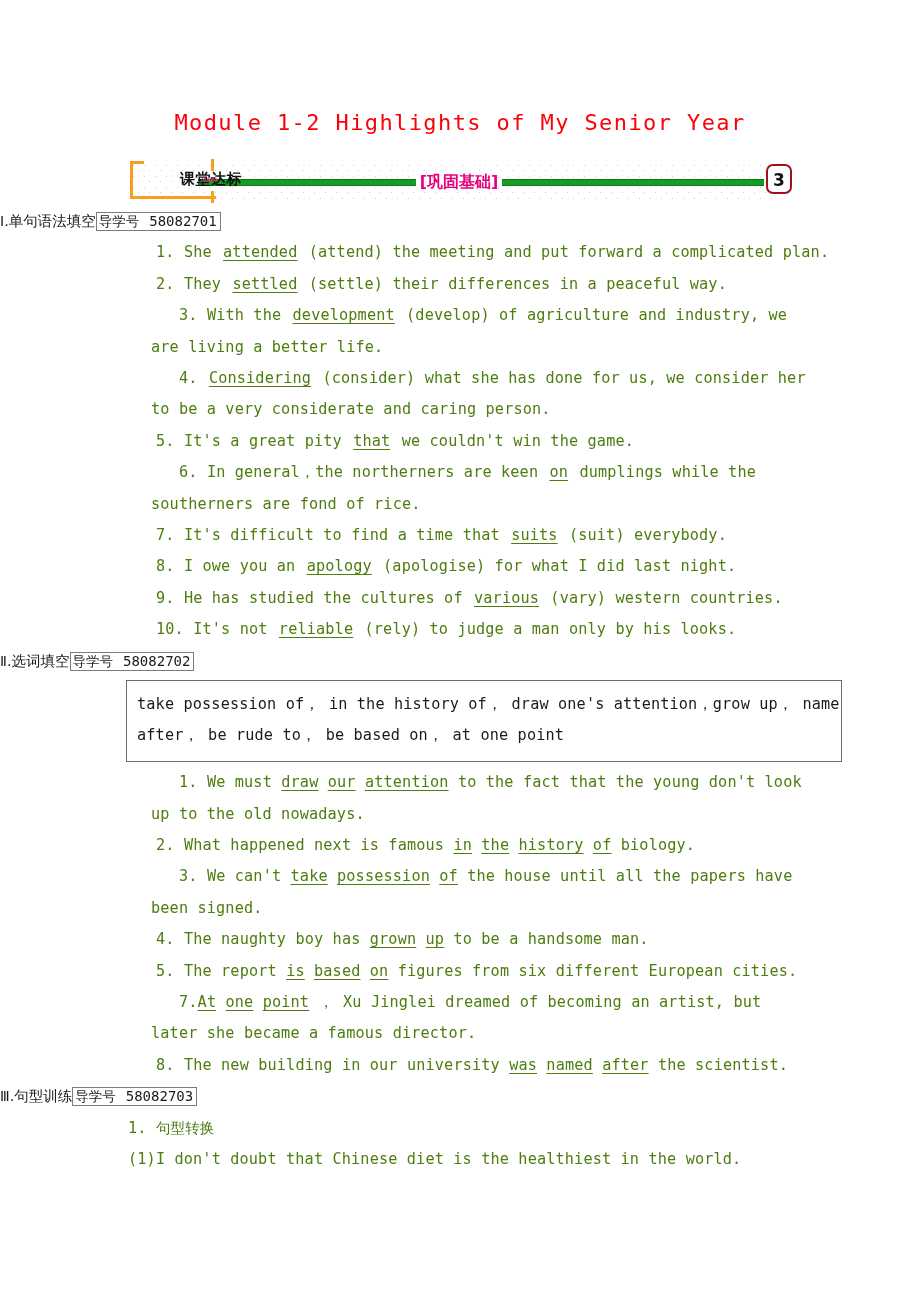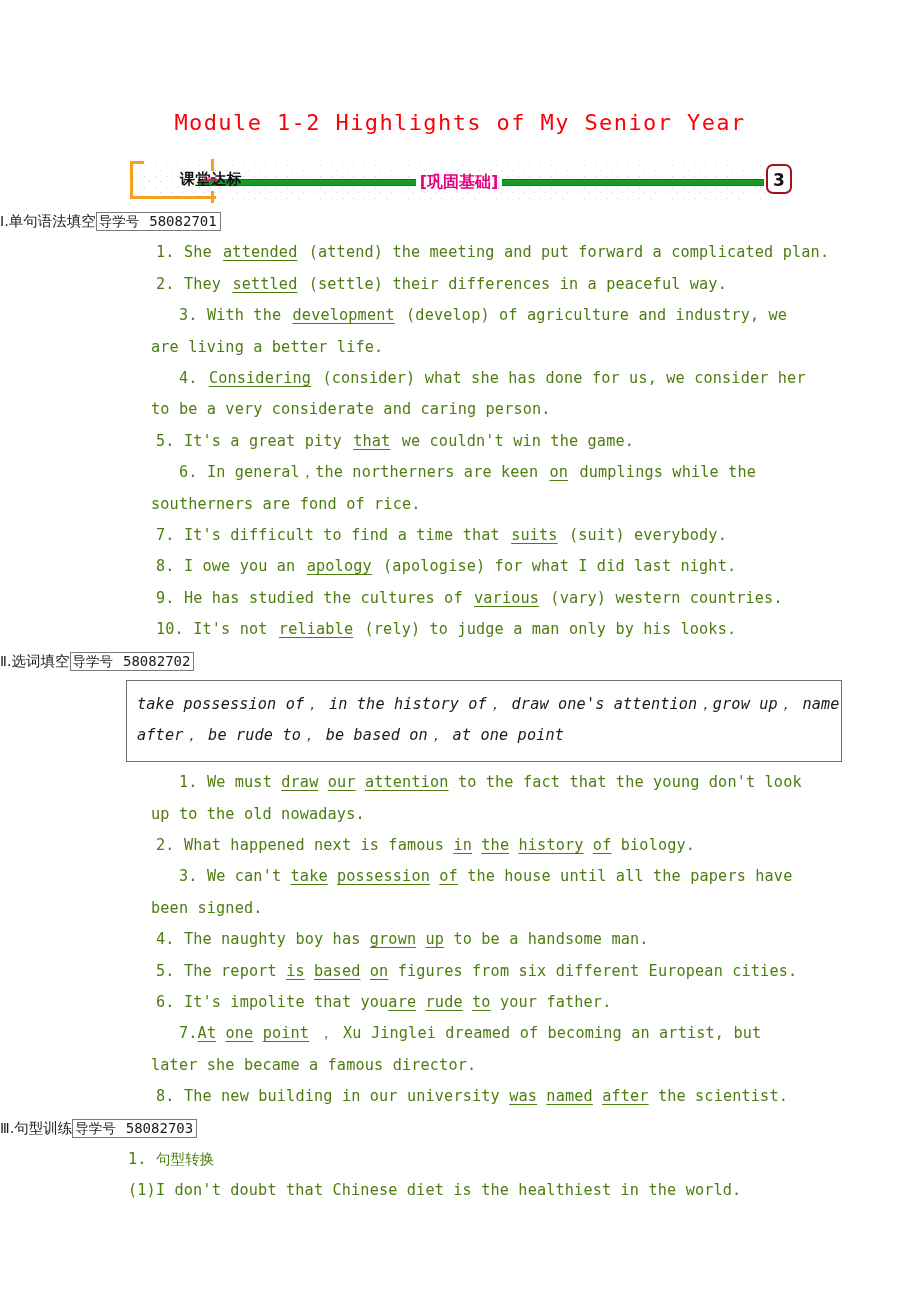--- a/index.html
+++ b/index.html
@@ -144,21 +144,20 @@
 
   
   .wordbank{
     margin:3px 78px 5px 126px;
     border:1px solid #6e6e6e;
     padding:8px 10px 10px 10px;
     font-size:15.2px;
     line-height:31px;
     letter-spacing:0.15px;
     box-sizing:border-box;
-    font-style:italic;
   }
   .wordbank-line{white-space:nowrap;}
 </style>
 </head>
 <body>
 
 <div class="page">
 
   <div class="doc-title">Module 1-2 Highlights of My Senior Year</div>
 
@@ -285,25 +284,20 @@
       <span>to be a handsome man.</span>
     </div>
 
     <div class="line ind">
       <span>5.</span>
       <span>The report</span>
       <span class="ans-multi"><span class="w">is</span> <span class="w">based</span> <span class="w">on</span></span>
       <span>figures from six different European cities.</span>
     </div>
 
-    <div class="line ind">
-      <span>6.</span>
-      <span>It's impolite that you</span><span class="ans-multi"><span class="w">are</span> <span class="w">rude</span> <span class="w">to</span></span>
-      <span>your father.</span>
-    </div>
 
     <div class="line wrap ind">
       <span>7.</span><span class="ans-multi"><span class="w">At</span> <span class="w">one</span> <span class="w">point</span></span>
       <span>， Xu Jinglei dreamed of becoming an artist, but later she became a famous director.</span>
     </div>
 
     <div class="line ind">
       <span>8.</span>
       <span>The new building in our university</span>
       <span class="ans-multi"><span class="w">was</span> <span class="w">named</span> <span class="w">after</span></span>

